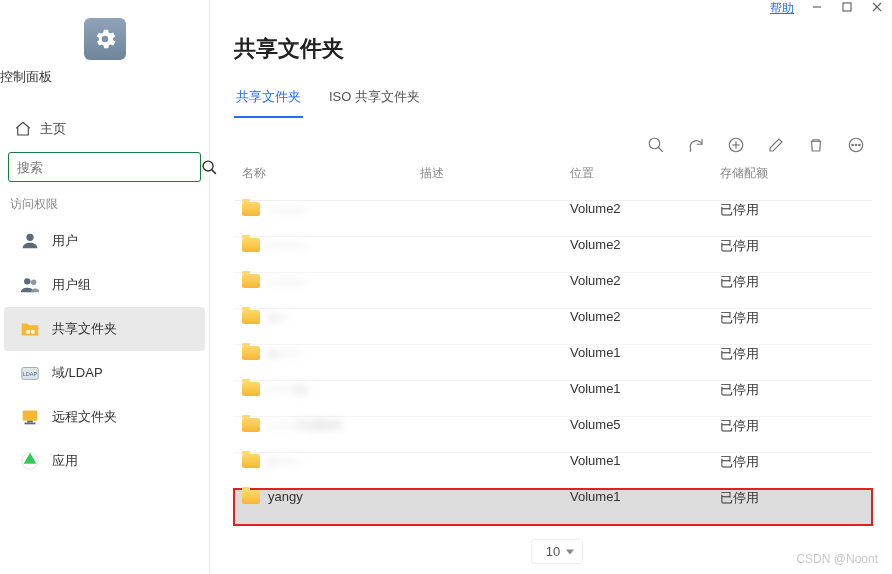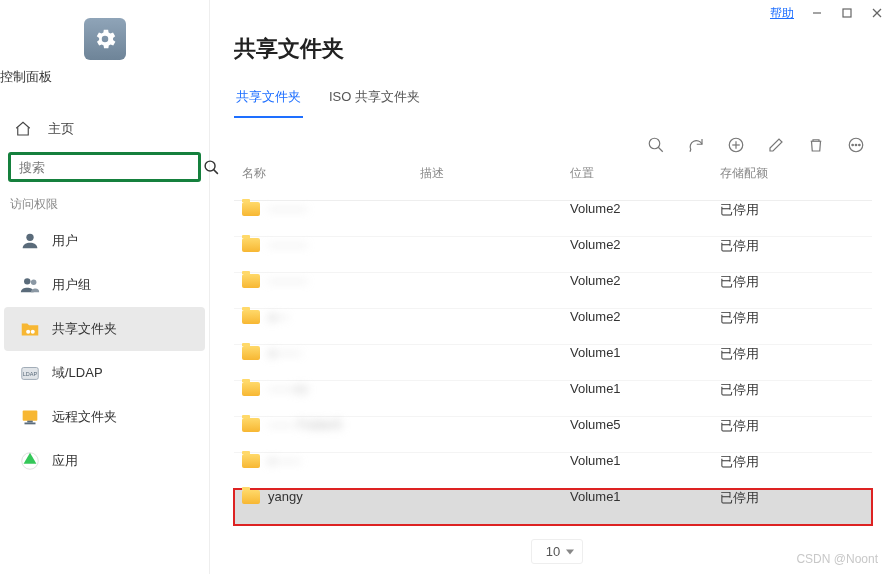--- a/index.html
+++ b/index.html
@@ -1,29 +1,29 @@
 <!DOCTYPE html>
 <html><head>
 <meta charset="utf-8">
 <style>
   * { box-sizing: border-box; margin: 0; padding: 0; }
   body { font-family: "Microsoft YaHei", Arial, sans-serif; font-size: 13px; color: #333; background: #fff; width: 892px; height: 574px; overflow: hidden; position: relative; }
-  .titlebar { display: flex; justify-content: flex-end; align-items: center; height: 26px; padding-right: 8px; gap: 16px; padding-left: 21px; }
+  .titlebar { display: flex; justify-content: flex-end; align-items: flex-start; height: 26px; padding-right: 8px; gap: 16px; padding-left: 21px; }
   .titlebar .help { color: #1e6fff; text-decoration: underline; cursor: pointer; font-size: 12px; }
   .winbtn { width: 14px; height: 14px; color: #666; cursor: pointer; display: flex; align-items: center; justify-content: center; }
   .winbtn svg { width: 12px; height: 12px; }
 
   .sidebar { position: absolute; left: 0; top: 0; width: 210px; height: 100%; border-right: 1px solid #eee; padding-top: 12px;}
   .cp-icon-wrap { text-align: center; margin-top: 6px; }
   .cp-icon { width: 42px; height: 42px; background: linear-gradient(#8fa4b8,#6e8498); border-radius: 6px; display: inline-flex; align-items: center; justify-content: center; }
   .cp-icon svg { width: 26px; height: 26px; fill: #fff; }
   .cp-label { text-align: left; margin-top: 8px; font-size: 13px; color: #333; }
-  .home-row { display: flex; align-items: center; gap: 16px; padding: 8px 14px; margin-top: 26px; color: #444; cursor: pointer; }
+  .home-row { display: flex; align-items: center; gap: 8px; padding: 8px 14px; margin-top: 26px; color: #444; cursor: pointer; }
   .home-row svg { width: 18px; height: 18px; stroke: #444; fill: none; stroke-width: 1.5; }
-  .searchbox { margin: 6px 8px 0 8px; display: flex; align-items: center; border: 3px solid #15803d; border-radius: 3px; background: #fff; height: 30px; }
+  .searchbox { margin: 6px 8px 0 8px; display: flex; align-items: center; border: 1px solid #15803d; border-radius: 3px; background: #fff; height: 30px; }
   .searchbox input { flex: 1; border: none; outline: none; padding: 0 8px; font-size: 13px; background: transparent; }
   .searchbox .sicon { width: 30px; display: flex; align-items: center; justify-content: center; }
   .searchbox .sicon svg { width: 17px; height: 17px; stroke: #333; fill: none; stroke-width: 2; }
 
   .section-label { color: #888; font-size: 12px; padding: 14px 14px 6px 10px; }
   .navlist { }
   .navitem { display: flex; align-items: center; gap: 10px; height: 44px; padding: 0 14px; cursor: pointer; margin: 0 4px; border-radius: 4px;}
   .navitem.active { background: #e9e9e9; }
   .navicon { width: 24px; height: 24px; display: flex; align-items: center; justify-content: center; }
   .navlabel { font-size: 13px; color: #333; }

